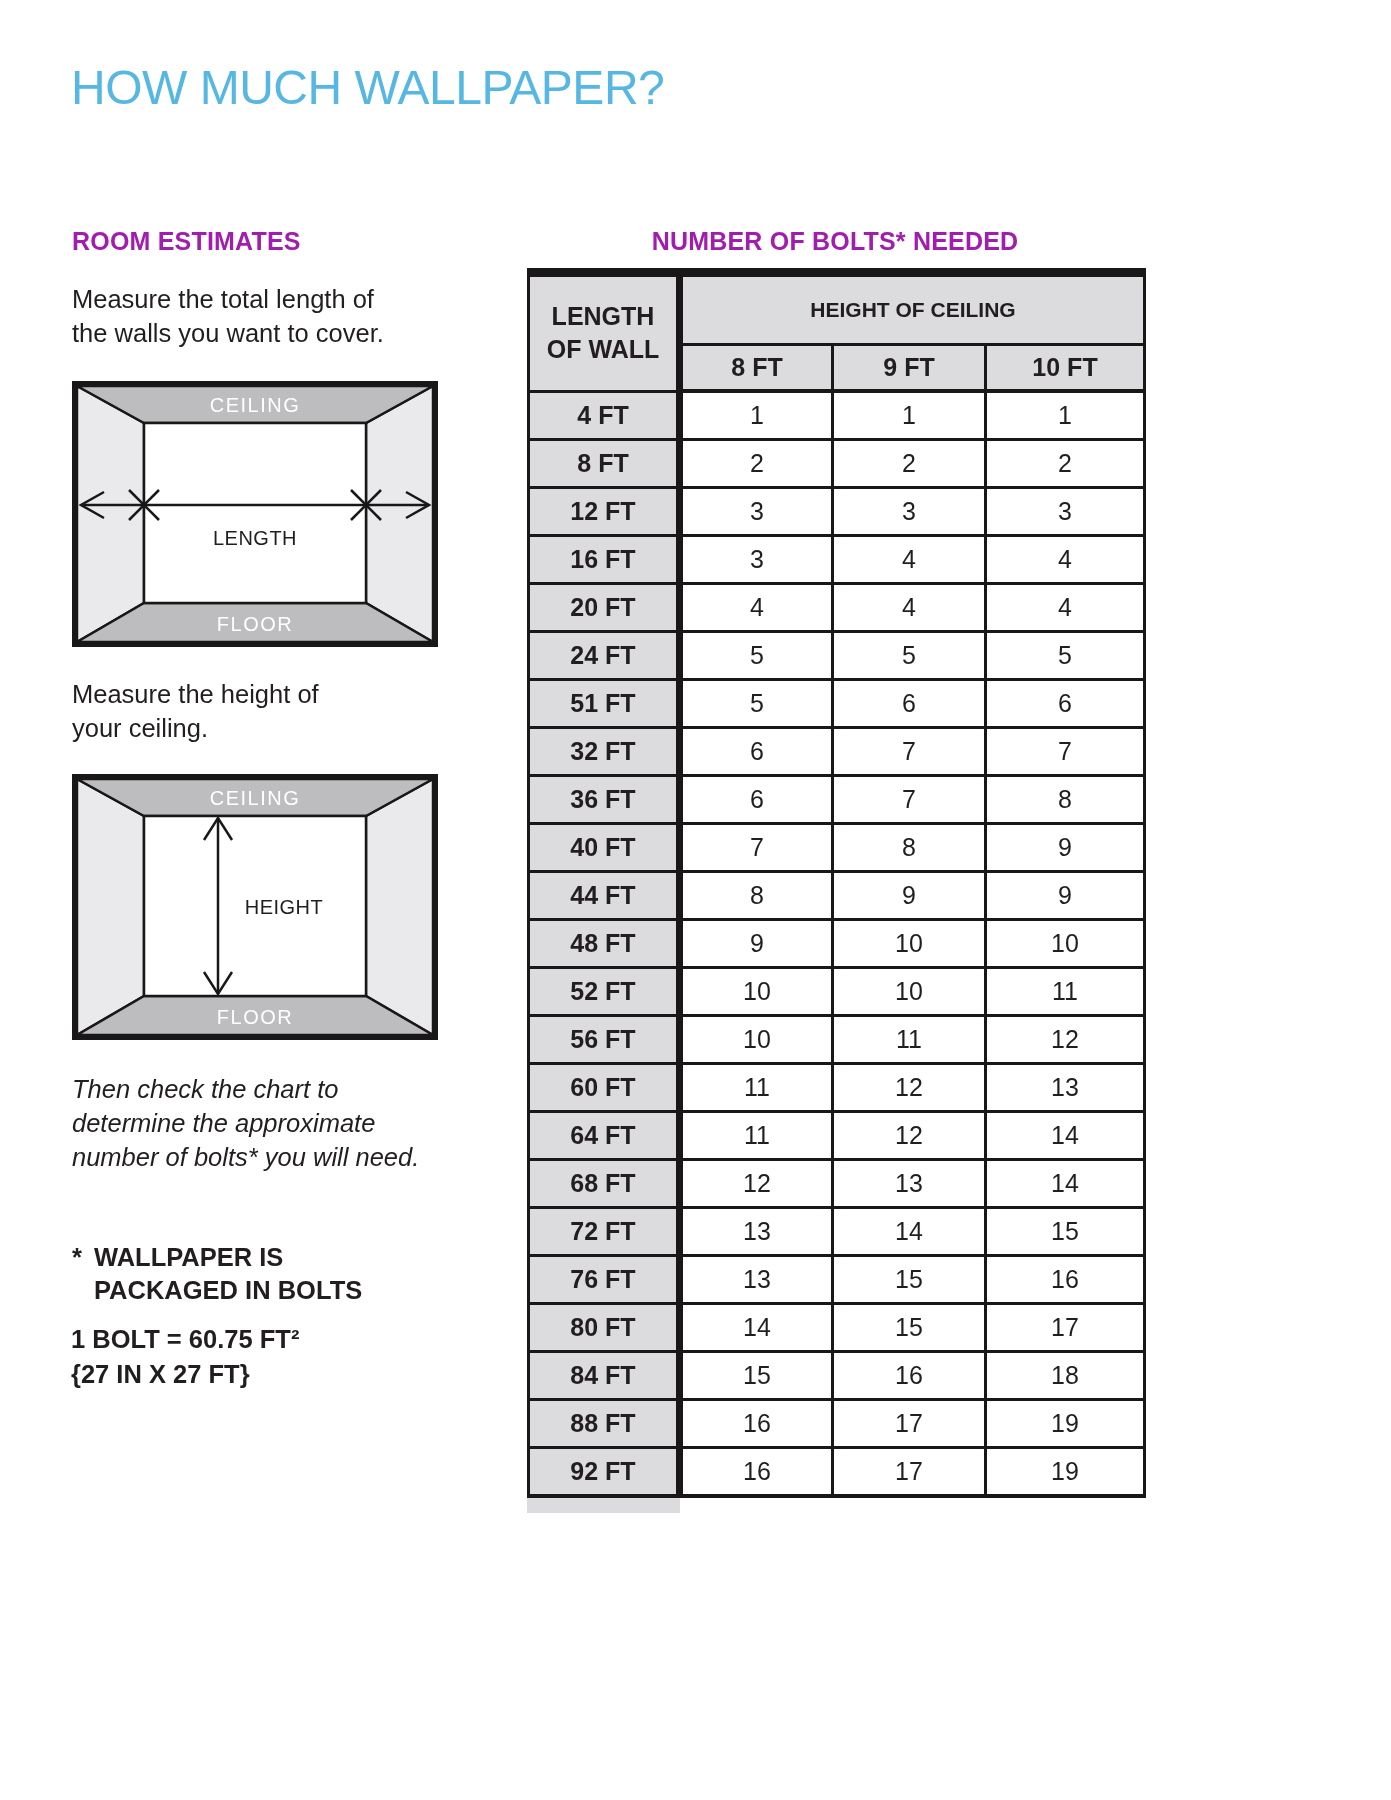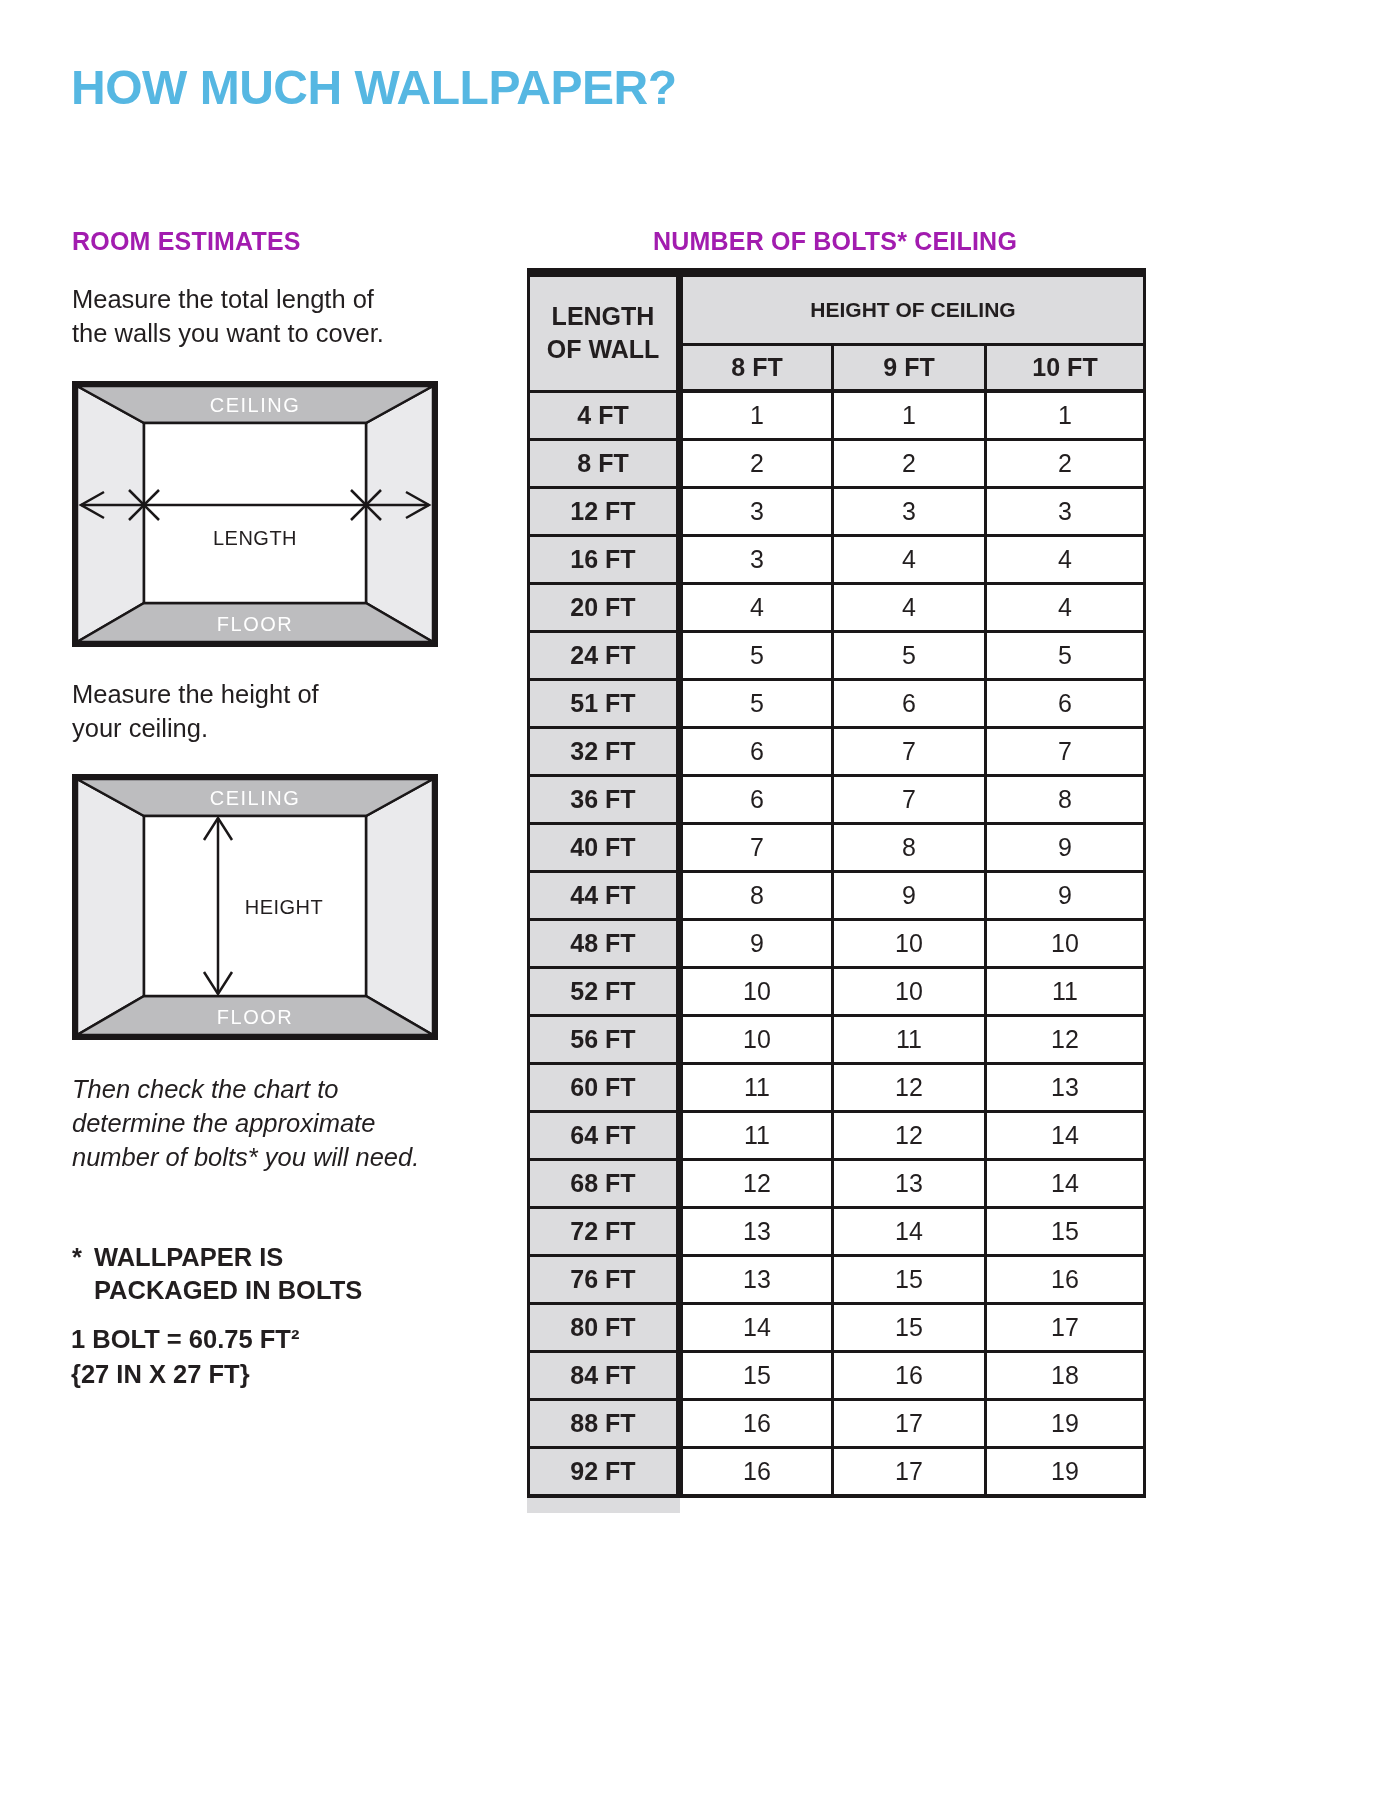--- a/index.html
+++ b/index.html
@@ -2,21 +2,21 @@
 <html><head>
 <meta charset="utf-8">
 <style>
   html,body { margin:0; padding:0; background:#ffffff; }
   .page {
     position:relative; width:1391px; height:1800px; background:#ffffff;
     font-family:"Liberation Sans", sans-serif; color:#221e1f; overflow:hidden;
   }
   .main-title {
     position:absolute; left:71px; top:60px;
-    font-size:48px; font-weight:bold; letter-spacing:-0.5px; color:#56b7e2;
+    font-size:48px; font-weight:normal; letter-spacing:-0.5px; color:#56b7e2;
   }
   .blue-heading { font-size:25px; font-weight:bold; color:#a21caf; letter-spacing:0.2px; }
   .room-heading { position:absolute; left:72px; top:227px; }
   .table-heading { position:absolute; left:527px; top:227px; width:616px; text-align:center; }
 
   .step { position:absolute; left:72px; font-size:25.5px; line-height:1.33; white-space:pre-line; }
   .step1 { top:283px; }
   .step2 { top:678px; }
   .step3 { top:1073px;font-style:italic; }
 
@@ -118,21 +118,21 @@
       <span>WALLPAPER IS</span>
     </div>
     <div class="fn-line2">PACKAGED IN BOLTS</div>
   </div>
 
   <div class="bolt-spec">
     <div>1 BOLT = 60.75 FT²</div>
     <div>{27 IN X 27 FT}</div>
   </div>
 
-  <div class="blue-heading table-heading">NUMBER OF BOLTS* CEILING</div>
+  <div class="blue-heading table-heading">NUMBER OF BOLTS* NEEDED</div>
 
   <div class="table-wrap">
     <table class="bolts">
       <colgroup>
         <col style="width:151px">
           <col style="width:153px">
           <col style="width:153px">
           <col style="width:159px">
       </colgroup>
       <thead>

